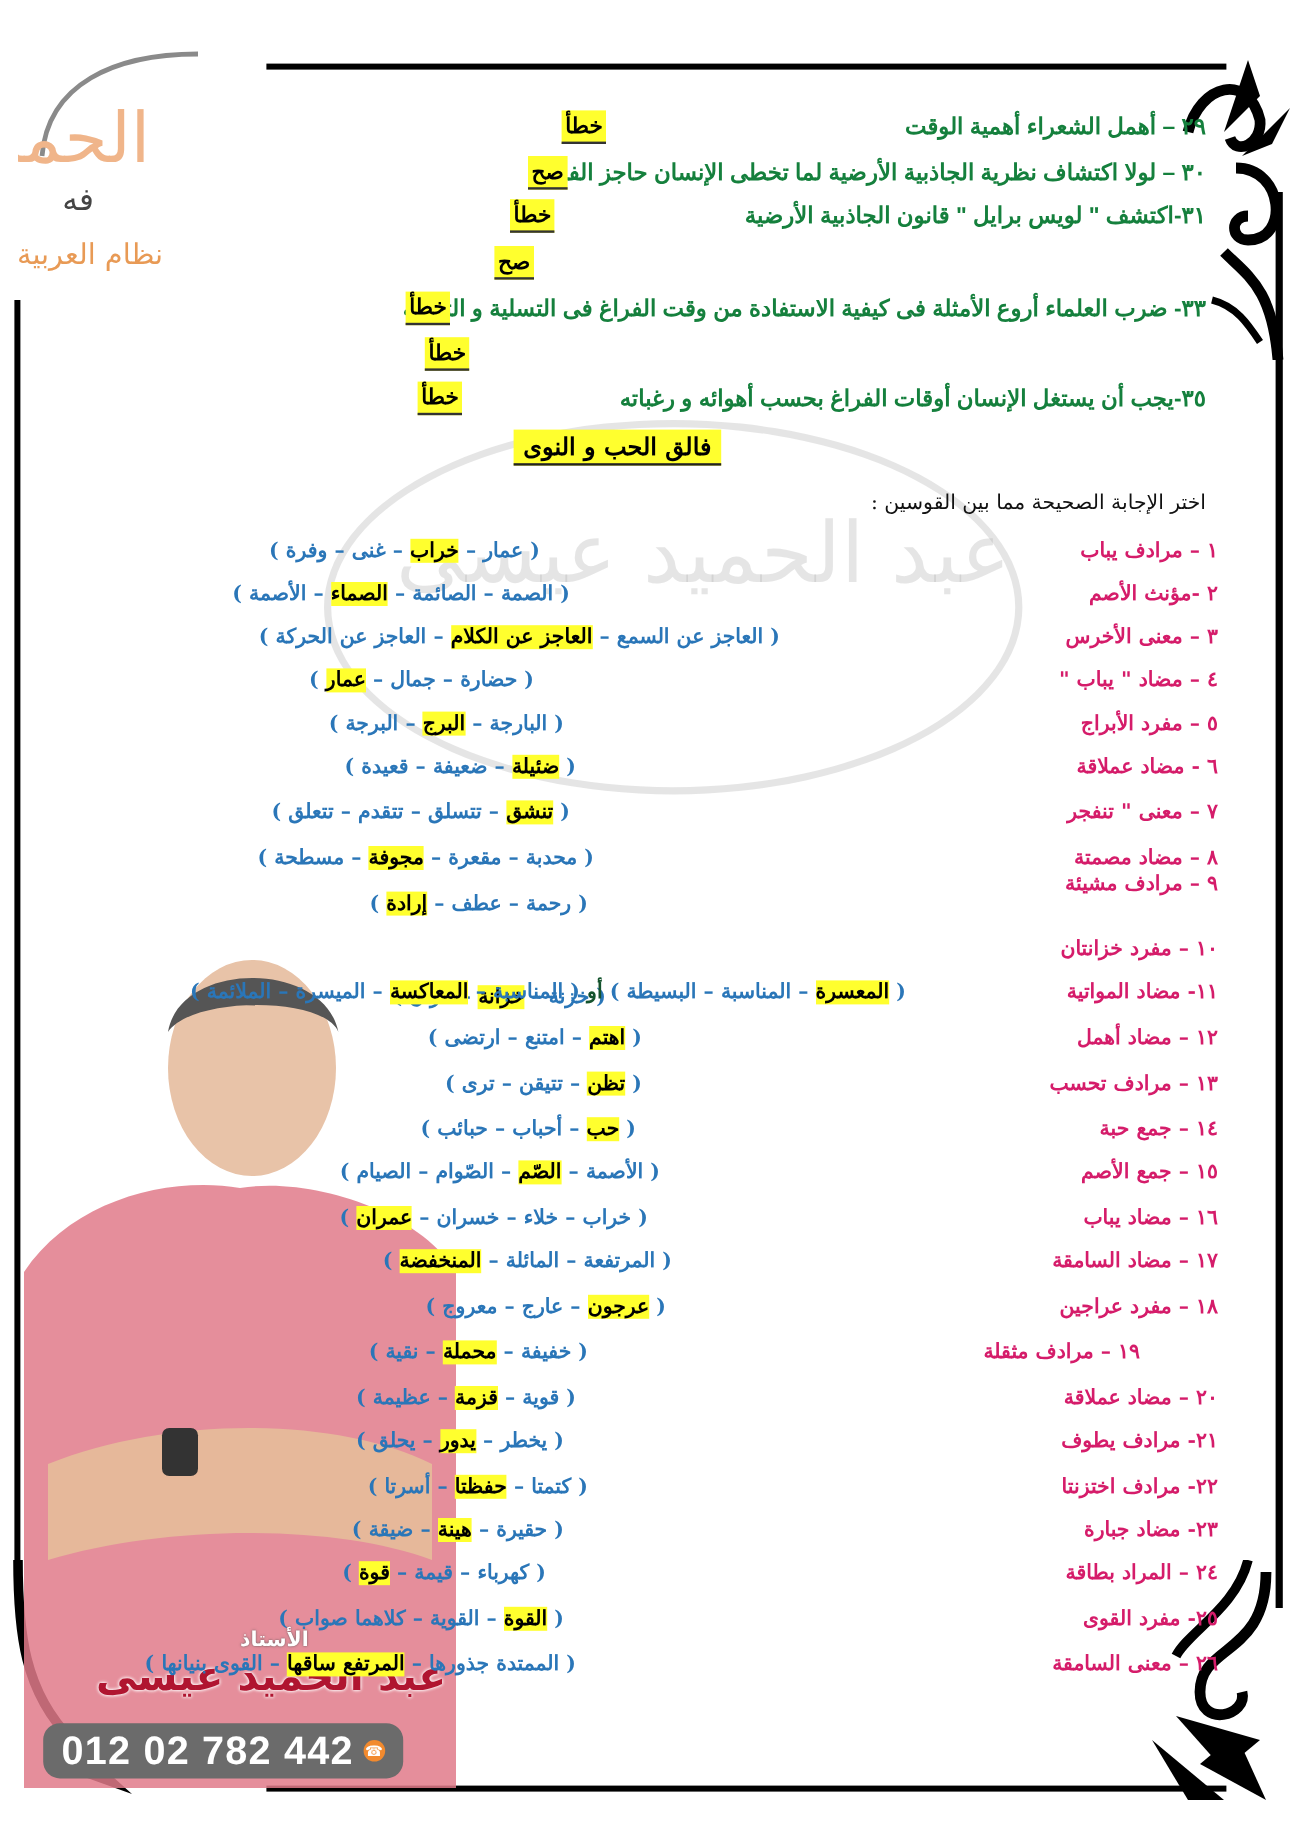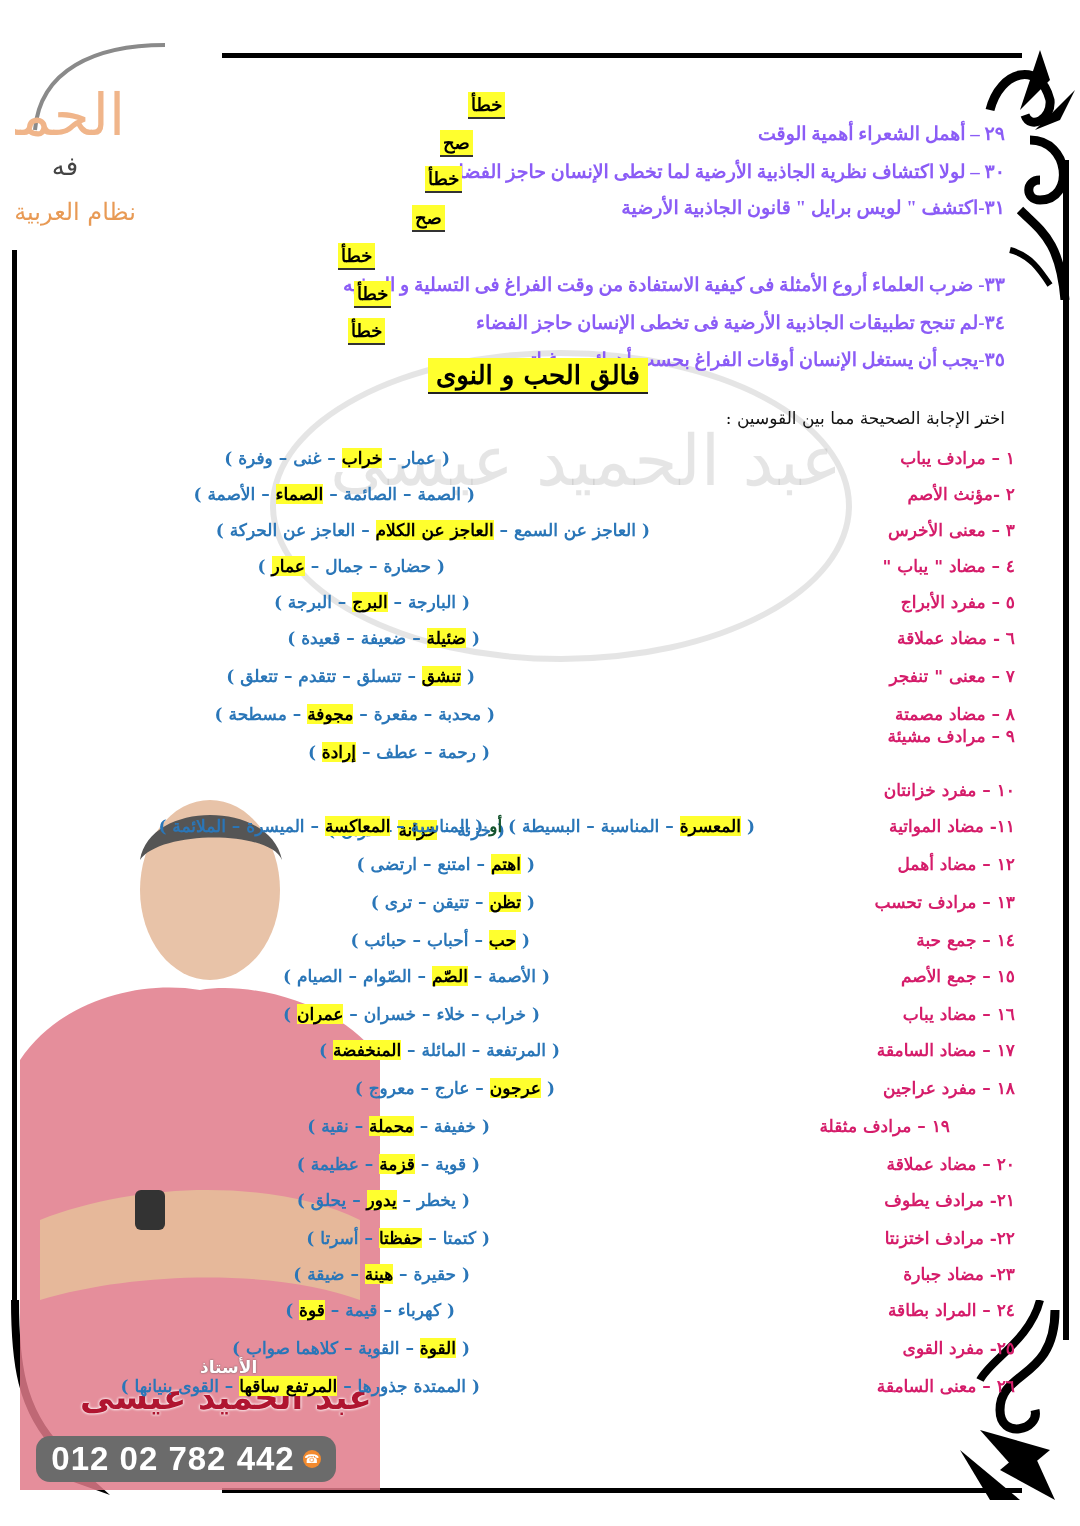--- a/index.html
+++ b/index.html
@@ -17,26 +17,26 @@
   
   .watermark { position:absolute; left:270px; top:350px; width:570px; height:300px;
                border:6px solid rgba(180,180,180,0.35); border-radius:50%; }
   .watermark-text { position:absolute; left:330px; top:420px; font-size:70px; color:rgba(170,170,170,0.3);
                     font-family:"DejaVu Serif", serif; direction:rtl; }
 
   
   .logo { position:absolute; left:15px; top:30px; width:150px; height:200px; }
 
   
-  .tf { position:absolute; right:75px; direction:rtl; font-size:19px; color:#8b5cf6; font-weight:bold;
-        font-family:Liberation Serif, serif; white-space:nowrap;margin-top:28px; }
+  .tf { position:absolute; right:75px; direction:rtl; font-size:19px; color:#15803d; font-weight:bold;
+        font-family:Liberation Sans, sans-serif; white-space:nowrap; }
   .ans { position:absolute; background:#ffff2e; color:#000; font-weight:bold; font-size:18px;
          padding:2px 3px; font-family:"DejaVu Serif", serif; border-bottom:2px solid #333; }
 
-  .section-title { position:absolute; left:428px; top:358px; background:#ffff2e; font-size:26px; font-weight:bold;
+  .section-title { position:absolute; left:428px; top:358px; background:#ffff2e; font-size:20px; font-weight:bold;
                    color:#000; padding:2px 8px; font-family:"DejaVu Serif", serif; direction:rtl;
                    border-bottom:2px solid #222; }
   .instruction { position:absolute; right:75px; top:408px; font-size:17px; color:#111; direction:rtl;
                  font-family:"DejaVu Serif", serif; }
 
   
   .q { position:absolute; right:65px; font-size:17px; color:#d51c6a; direction:rtl; font-weight:bold;
        font-family:"DejaVu Serif", serif; white-space:nowrap; }
   .opts { position:absolute; direction:rtl; font-size:17px; color:#2a76b8; font-weight:bold;
           font-family:"DejaVu Serif", serif; white-space:nowrap; }
@@ -103,21 +103,20 @@
   <div class="ans" style="left:440px;top:130px">صح</div>
 
   <div class="tf" style="top:168px">٣١-اكتشف " لويس برايل " قانون الجاذبية الأرضية</div>
   <div class="ans" style="left:425px;top:166px">خطأ</div>
 
   <div class="ans" style="left:412px;top:205px">صح</div>
 
   <div class="tf" style="top:245px">٣٣- ضرب العلماء أروع الأمثلة فى كيفية الاستفادة من وقت الفراغ فى التسلية و الترفيه</div>
   <div class="ans" style="left:338px;top:243px">خطأ</div>
 
-  <div class="tf" style="top:283px">٣٤-لم تنجح تطبيقات الجاذبية الأرضية فى تخطى الإنسان حاجز الفضاء</div>
   <div class="ans" style="left:354px;top:281px">خطأ</div>
 
   <div class="tf" style="top:320px">٣٥-يجب أن يستغل الإنسان أوقات الفراغ بحسب أهوائه و رغباته</div>
   <div class="ans" style="left:348px;top:318px">خطأ</div>
 
   <div class="section-title">فالق الحب و النوى</div>
   <div class="instruction">اختر الإجابة الصحيحة مما بين القوسين :</div>
 
   <svg class="photo" viewBox="0 0 360 690">
     <path d="M0 260 C40 200,120 180,180 190 C240 180,330 210,360 260 L360 690 L0 690 Z" fill="#e07a8a" opacity="0.85"></path>

